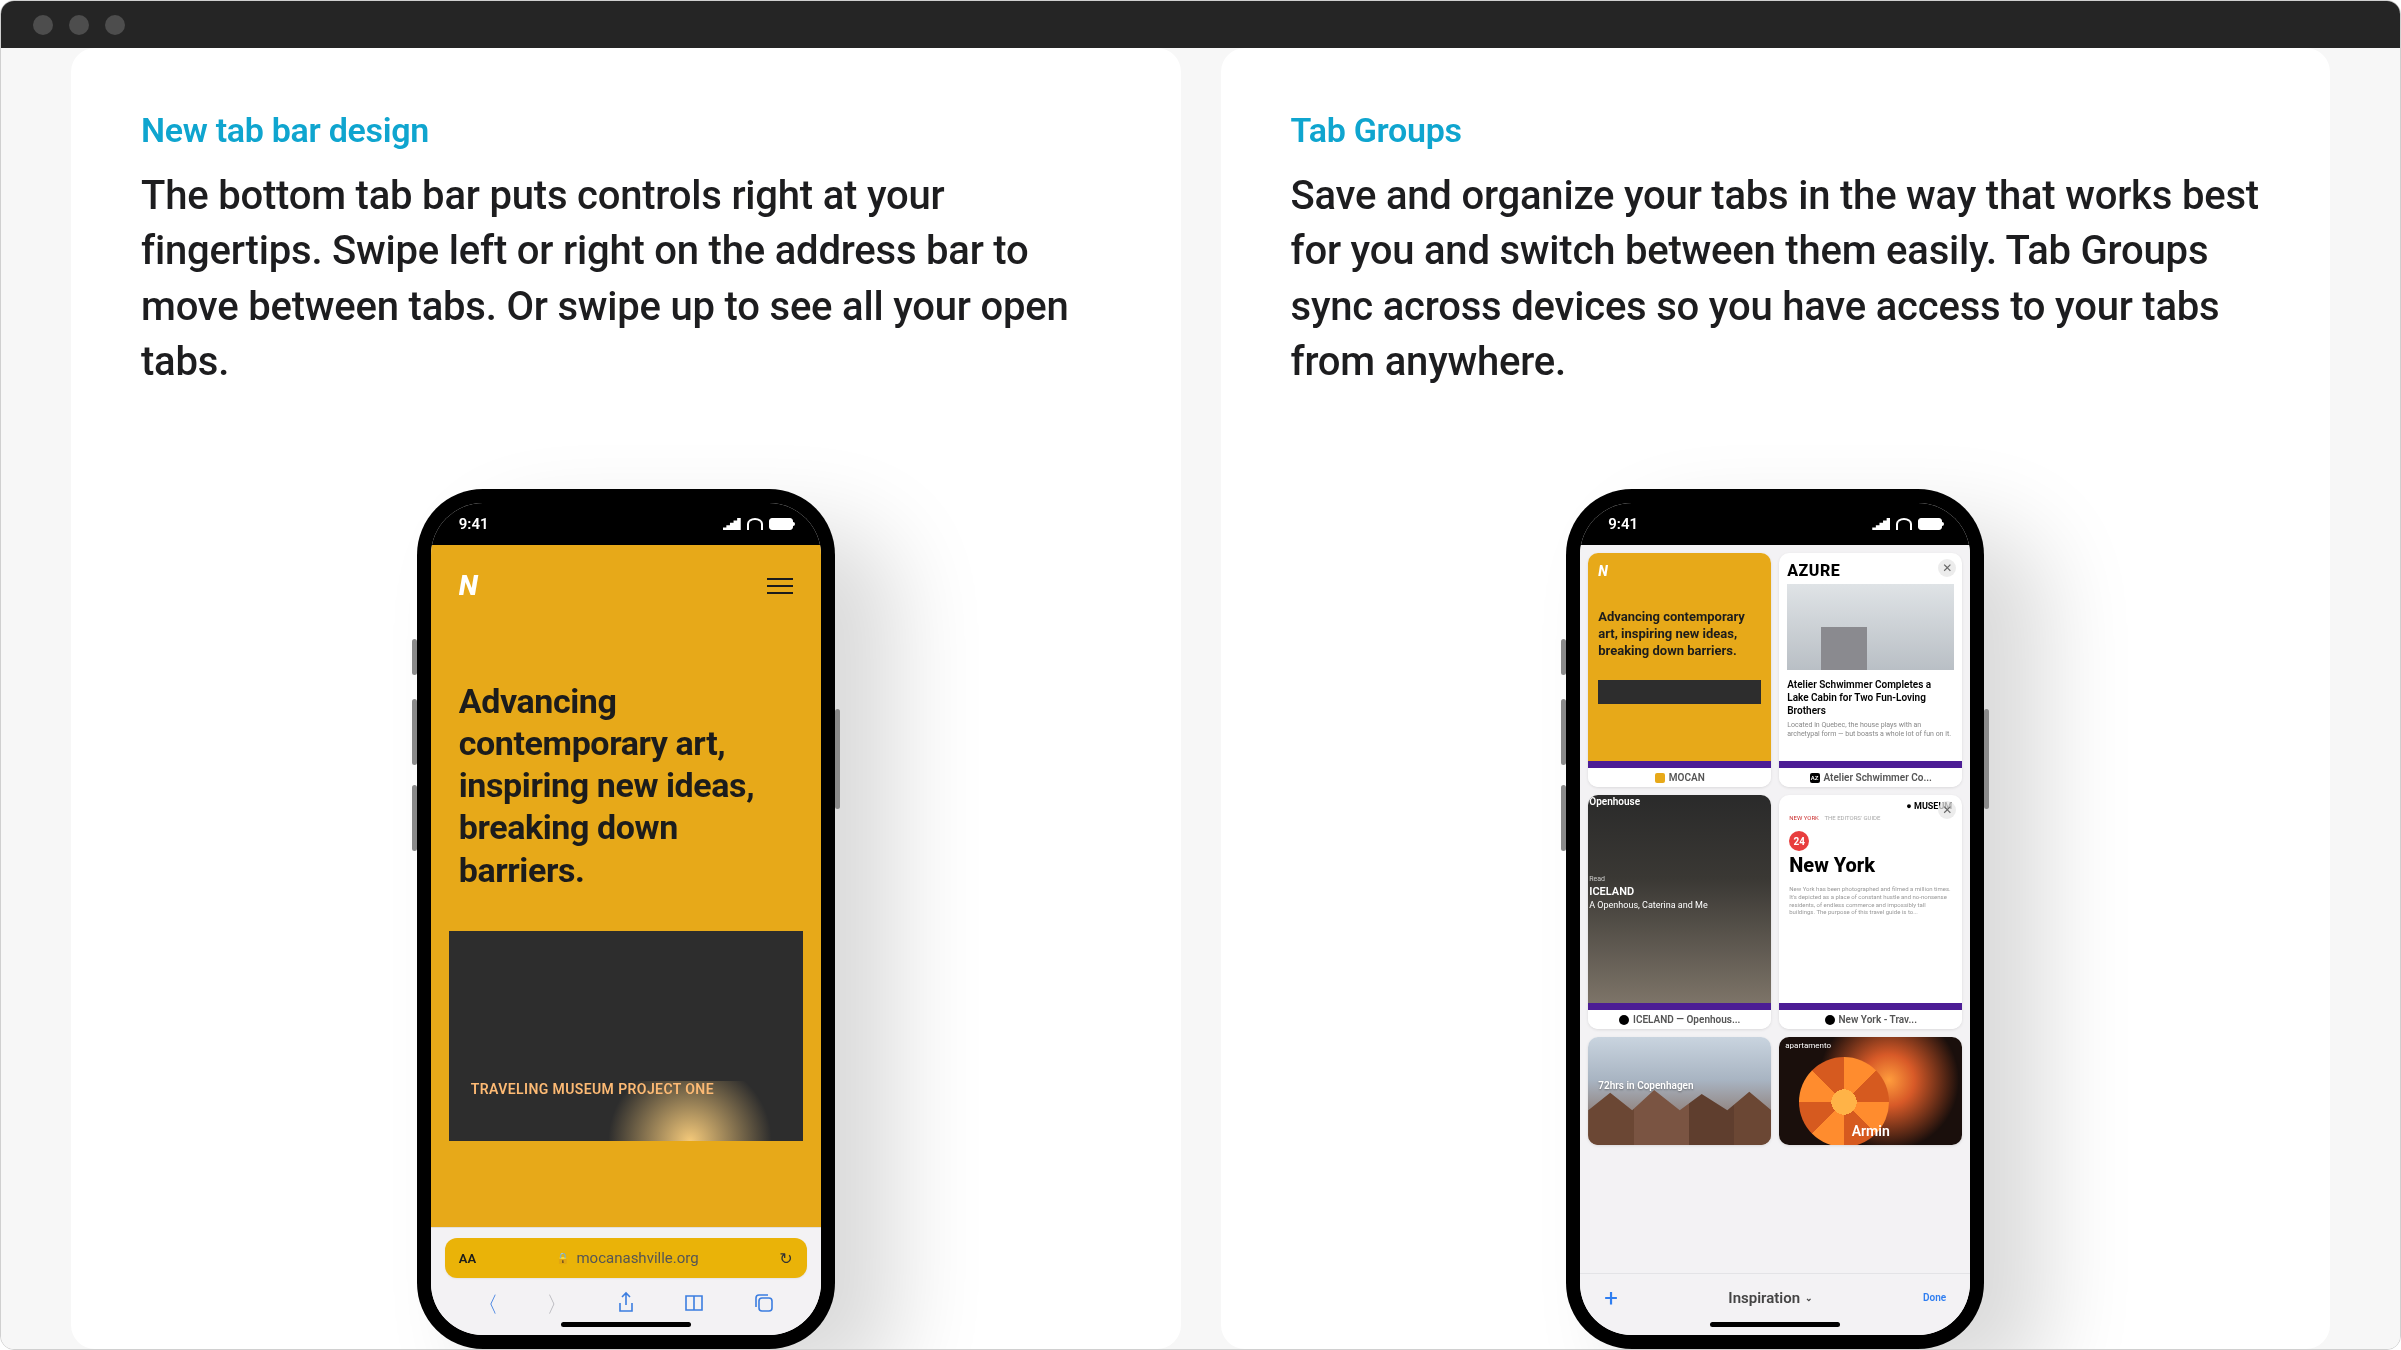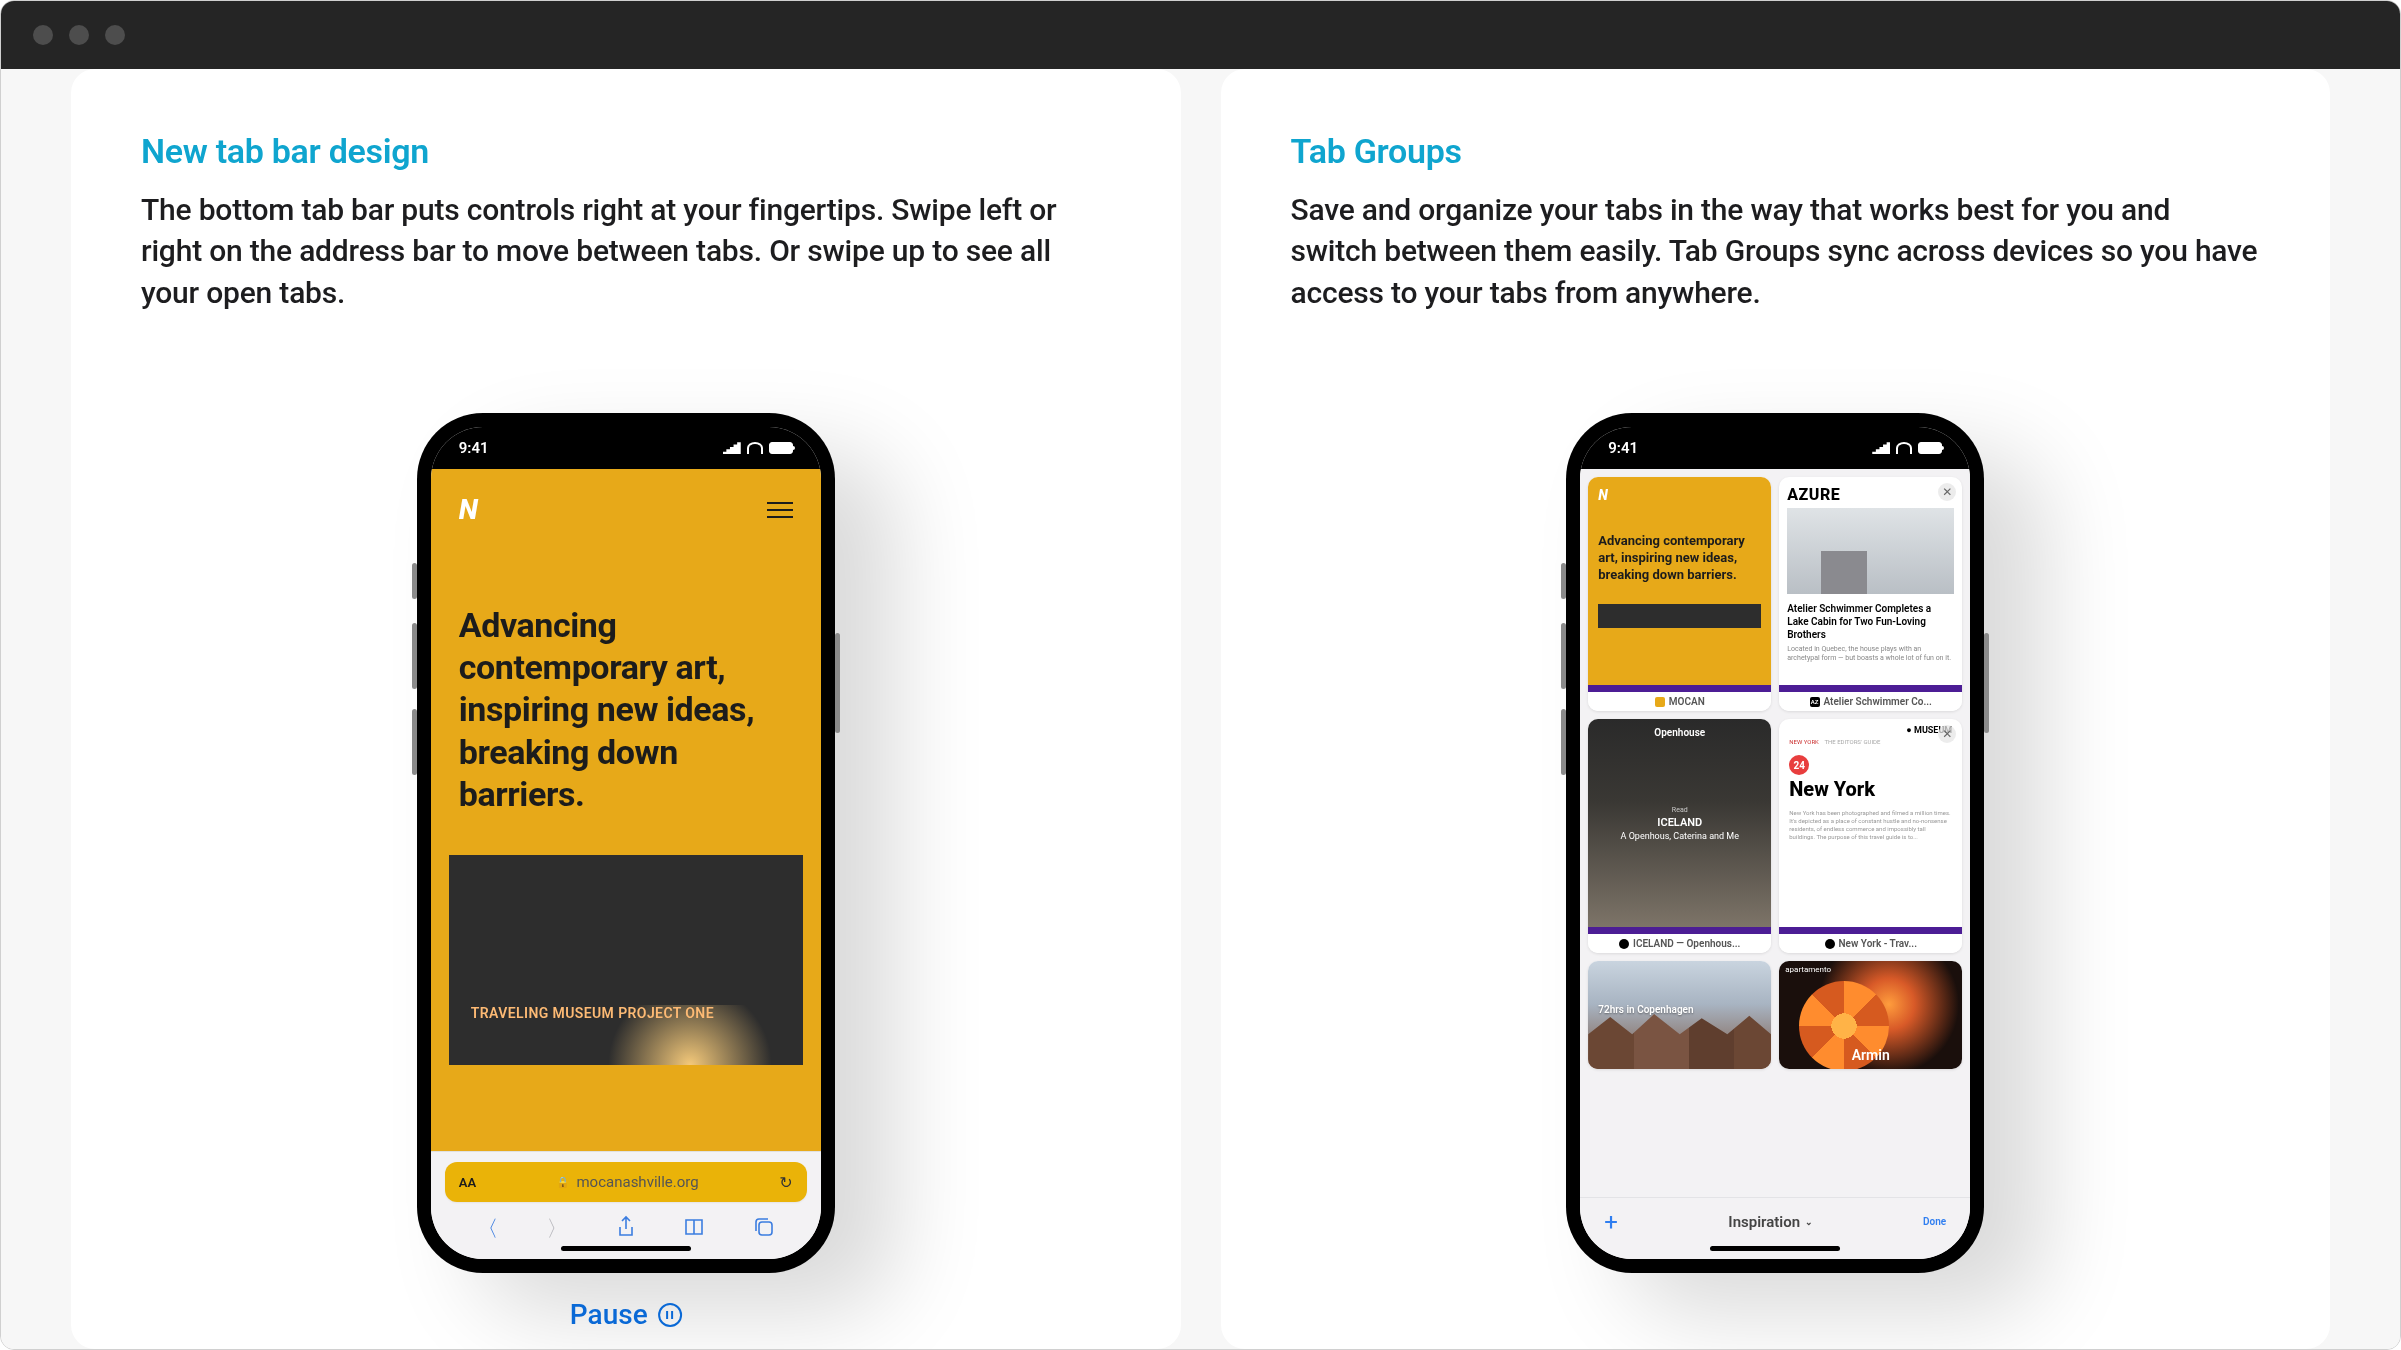--- a/index.html
+++ b/index.html
@@ -51,21 +51,21 @@
 .card.right { margin-right: 70px; }
 .card-heading {
   color: #0fa5cf;
   font-size: 34px;
   font-weight: 600;
   margin-bottom: 18px;
   letter-spacing: -0.3px;
 }
 .card-body {
   color: #1d1d1f;
-  font-size: 30px;
+  font-size: 40px;
   line-height: 1.38;
   font-weight: 500;
   letter-spacing: -0.2px;
   max-width: 980px;
 }
 .phone-area {
   flex: 1;
   display: flex;
   align-items: flex-start;
   justify-content: center;
@@ -300,22 +300,22 @@
 .tile2 .tile-body { padding: 8px; }
 .tile2 .brand { font-weight: 800; font-size: 16px; letter-spacing: 0.5px; }
 .tile2 .img { height: 86px; background: linear-gradient(180deg, #dfe3e6 0%, #b9bfc5 100%); margin-top: 4px; position: relative; }
 .tile2 .img::after { content: ""; position: absolute; bottom: 0; left: 20%; width: 28%; height: 50%; background: #8a8a8f; }
 .tile2 .headline { font-size: 10px; font-weight: 600; margin-top: 8px; line-height: 1.3; }
 .tile2 .sub { font-size: 7px; color: #888; margin-top: 4px; line-height: 1.3; }
 
 .tile3 .tile-body {
   background: linear-gradient(180deg, #2a2a2a 0%, #3a3834 40%, #7d7468 100%);
   color: #fff;
-  text-align: center;
-  padding: 8px;
+  text-align: left;
+  padding: 1px;
   position: relative;
 }
 .tile3 .top-label { font-size: 10px; font-weight: 600; }
 .tile3 .mid { margin-top: 68px; font-size: 7px; opacity: 0.7; }
 .tile3 .title { font-size: 11px; font-weight: 600; margin-top: 2px; }
 .tile3 .sub { font-size: 9px; margin-top: 2px; }
 
 .tile4 .tile-body { padding: 6px 10px; }
 .tile4 .brand { font-size: 9px; font-weight: 700; text-align: right; }
 .tile4 .tag { font-size: 6px; color: #888; margin-top: 3px; }

